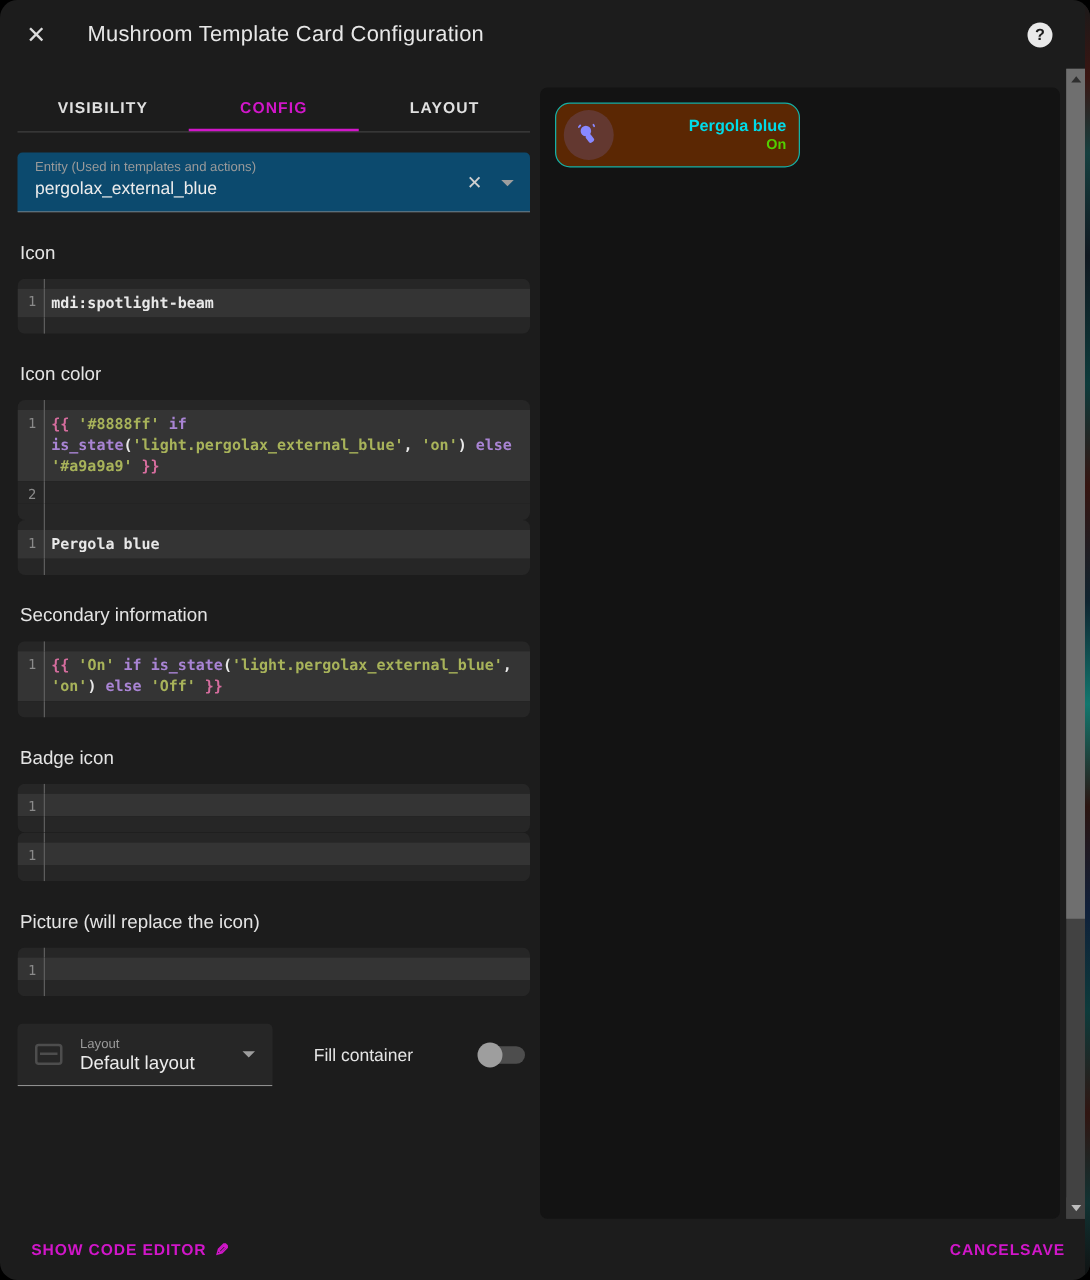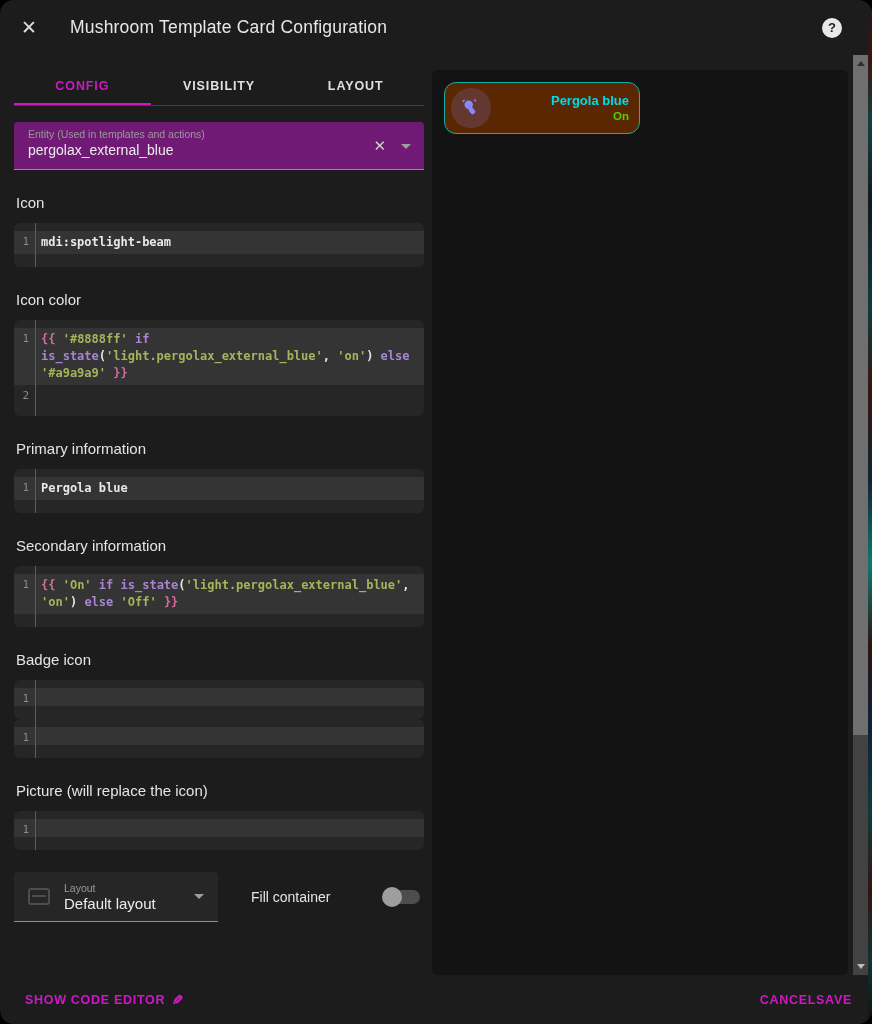--- a/index.html
+++ b/index.html
@@ -14,21 +14,21 @@
   .help-btn { margin-left:auto; margin-right:14px; width:20px; height:20px; border-radius:50%; background:#e9e9e9; color:#1c1c1c; font-weight:bold; font-size:13px; display:flex; align-items:center; justify-content:center; cursor:pointer; }
 
   
   .left-col { position:absolute; left:14px; top:69px; width:410px; }
   .tabs { display:flex; height:34px; }
   .tab { flex:1; display:flex; align-items:center; justify-content:center; color:#e0e0e0; font-size:12.5px; font-weight:bold; letter-spacing:.9px; cursor:pointer; position:relative; }
   .tab.active { color:var(--accent); }
   .tab.active::after { content:""; position:absolute; left:0; right:0; bottom:-2px; height:2px; background:var(--accent); }
   .tab-divider { height:1px; background:#3f3f3f; margin-top:2px; }
 
-  .entity-field { margin-top:16px; height:48px; background:#701a75; border-radius:4px 4px 0 0; border-bottom:1px solid #8f8f8f; position:relative; padding:6px 64px 0 14px; cursor:text; }
+  .entity-field { margin-top:16px; height:48px; background:#0c4a6e; border-radius:4px 4px 0 0; border-bottom:1px solid #8f8f8f; position:relative; padding:6px 64px 0 14px; cursor:text; }
   .entity-label { font-size:10.5px; color:#9a9a9a; }
   .entity-value { font-size:14px; color:#ececec; margin-top:2px; }
   .entity-clear { position:absolute; right:38px; top:15px; color:#cfcfcf; font-size:15px; cursor:pointer; }
   .entity-caret { position:absolute; right:13px; top:22px; width:0; height:0; border-left:5px solid transparent; border-right:5px solid transparent; border-top:5px solid #9e9e9e; cursor:pointer; }
 
   .section-label { margin-top:24px; margin-bottom:12px; padding-left:2px; color:#e4e4e4; font-size:15px; font-weight:500; }
 
   .editor { border-radius:6px; overflow:hidden; cursor:text; }
   .ed-row { display:flex; background:#262626; }
   .ed-row.active { background:#343434; }
@@ -86,22 +86,22 @@
 
   <div class="header">
     <div class="close-btn">✕</div>
     <div class="title">Mushroom Template Card Configuration</div>
     <div class="help-btn">?</div>
   </div>
 
   <div class="left-col">
 
     <div class="tabs">
+      <div class="tab">VISIBILITY</div>
       <div class="tab active">CONFIG</div>
-      <div class="tab">VISIBILITY</div>
       <div class="tab">LAYOUT</div>
     </div>
     <div class="tab-divider"></div>
 
     <div class="entity-field">
       <div class="entity-label">Entity (Used in templates and actions)</div>
       <div class="entity-value">pergolax_external_blue</div>
       <div class="entity-clear">✕</div>
       <div class="entity-caret"></div>
     </div>
@@ -139,21 +139,20 @@
               <div class="ed-gutter">2</div>
               <div class="ed-code"></div>
             </div>
             <div class="ed-row ed-pad-bot">
               <div class="ed-gutter"></div>
               <div class="ed-code"></div>
             </div>
           </div>
       </section>
       <section>
-        <div class="section-label">Primary information</div>
         <div class="editor">
             <div class="ed-row ed-pad-top">
               <div class="ed-gutter"></div>
               <div class="ed-code"></div>
             </div>
             <div class="ed-row active">
               <div class="ed-gutter">1</div>
               <div class="ed-code"><span class="tok-plain">Pergola blue</span></div>
             </div>
             <div class="ed-row ed-pad-bot">

